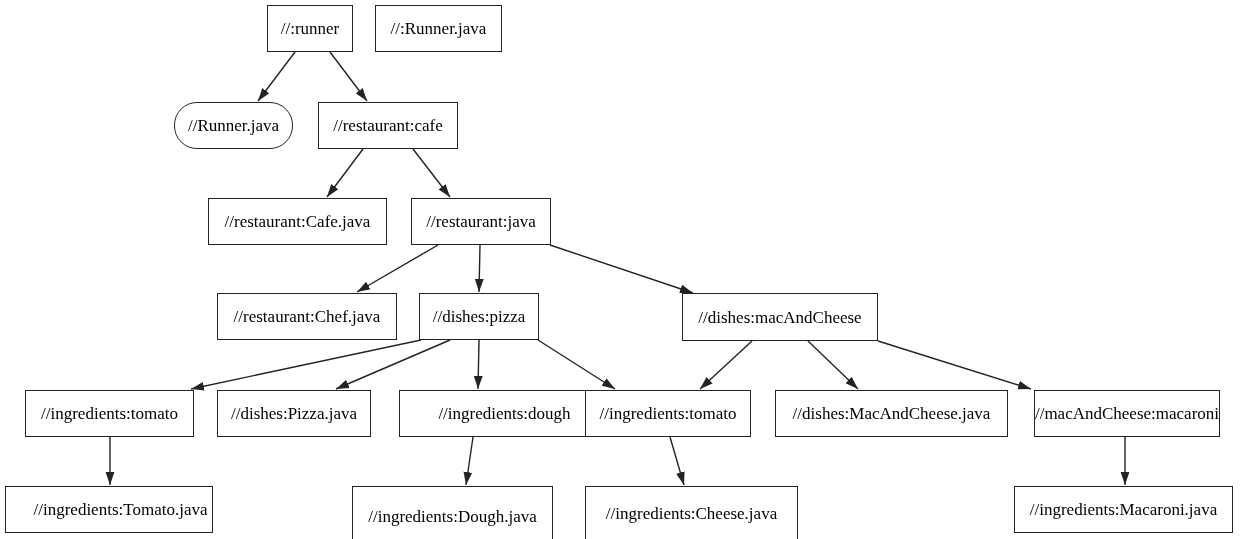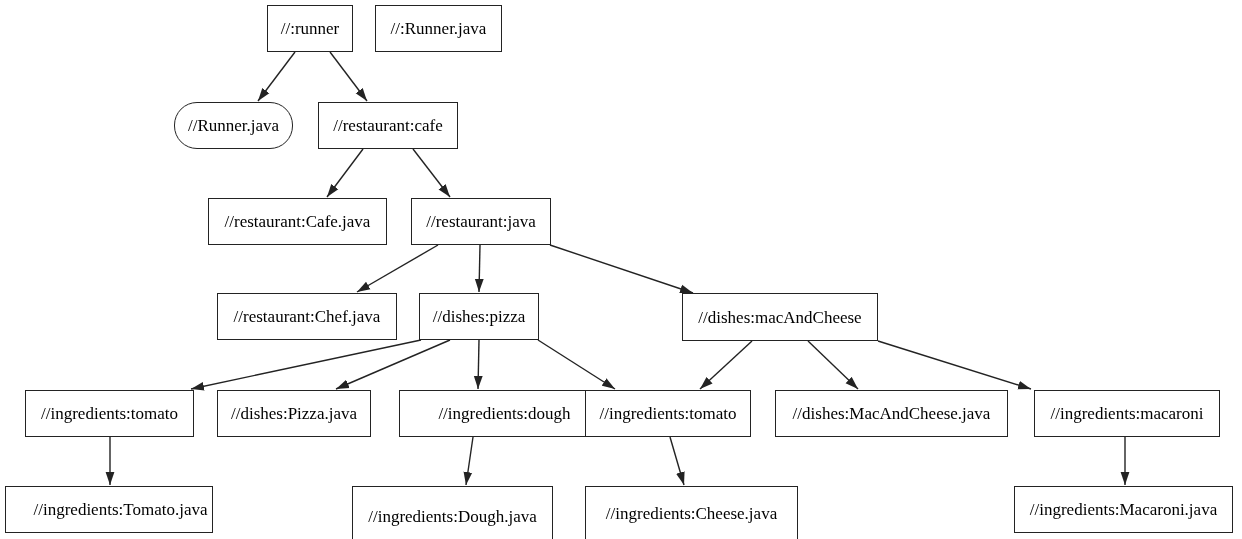--- a/index.html
+++ b/index.html
@@ -69,19 +69,19 @@
       <div class="node" style="left: 208px; top: 198px; width: 179px; height: 47px; border-color: rgb(35, 35, 35); background: rgb(255, 255, 255); color: rgb(0, 0, 0);">//restaurant:Cafe.java</div>
       <div class="node" style="left: 411px; top: 198px; width: 140px; height: 47px; border-color: rgb(35, 35, 35); background: rgb(255, 255, 255); color: rgb(0, 0, 0);">//restaurant:java</div>
       <div class="node" style="left: 217px; top: 293px; width: 180px; height: 47px; border-color: rgb(35, 35, 35); background: rgb(255, 255, 255); color: rgb(0, 0, 0);">//restaurant:Chef.java</div>
       <div class="node" style="left: 419px; top: 293px; width: 120px; height: 47px; border-color: rgb(35, 35, 35); background: rgb(255, 255, 255); color: rgb(0, 0, 0);">//dishes:pizza</div>
       <div class="node" style="left: 682px; top: 293px; width: 196px; height: 48px; border-color: rgb(35, 35, 35); background: rgb(255, 255, 255); color: rgb(0, 0, 0);">//dishes:macAndCheese</div>
       <div class="node" style="left: 25px; top: 390px; width: 169px; height: 47px; border-color: rgb(35, 35, 35); background: rgb(255, 255, 255); color: rgb(0, 0, 0);">//ingredients:tomato</div>
       <div class="node" style="left: 217px; top: 390px; width: 154px; height: 47px; border-color: rgb(35, 35, 35); background: rgb(255, 255, 255); color: rgb(0, 0, 0); text-align: right;">//dishes:Pizza.java</div>
       <div class="node" style="left: 399px; top: 390px; width: 191px; height: 47px; border-color: rgb(35, 35, 35); background: rgb(255, 255, 255); color: rgb(0, 0, 0); padding-left: 20px;">//ingredients:dough</div>
       <div class="node" style="left: 585px; top: 390px; width: 166px; height: 47px; border-color: rgb(35, 35, 35); background: rgb(255, 255, 255); color: rgb(0, 0, 0);">//ingredients:tomato</div>
       <div class="node" style="left: 775px; top: 390px; width: 233px; height: 47px; border-color: rgb(35, 35, 35); background: rgb(255, 255, 255); color: rgb(0, 0, 0);">//dishes:MacAndCheese.java</div>
-      <div class="node" style="left: 1034px; top: 390px; width: 186px; height: 47px; border-color: rgb(35, 35, 35); background: rgb(255, 255, 255); color: rgb(0, 0, 0);">//ingredients:macaroni</div>
+      <div class="node" style="left: 1034px; top: 390px; width: 186px; height: 47px; border-color: rgb(35, 35, 35); background: rgb(255, 255, 255); color: rgb(0, 0, 0);">//macAndCheese:macaroni</div>
       <div class="node" style="left: 5px; top: 486px; width: 208px; height: 47px; border-color: rgb(35, 35, 35); background: rgb(255, 255, 255); color: rgb(0, 0, 0); padding-left: 23px;">//ingredients:Tomato.java</div>
       <div class="node" style="left: 352px; top: 486px; width: 201px; height: 61px; border-color: rgb(35, 35, 35); background: rgb(255, 255, 255); color: rgb(0, 0, 0);">//ingredients:Dough.java</div>
       <div class="node" style="left: 585px; top: 486px; width: 213px; height: 55px; border-color: rgb(35, 35, 35); background: rgb(255, 255, 255); color: rgb(0, 0, 0);">//ingredients:Cheese.java</div>
       <div class="node" style="left: 1014px; top: 486px; width: 219px; height: 47px; border-color: rgb(35, 35, 35); background: rgb(255, 255, 255); color: rgb(0, 0, 0);">//ingredients:Macaroni.java</div>
     </div>
 </div>
 
 </body></html>

